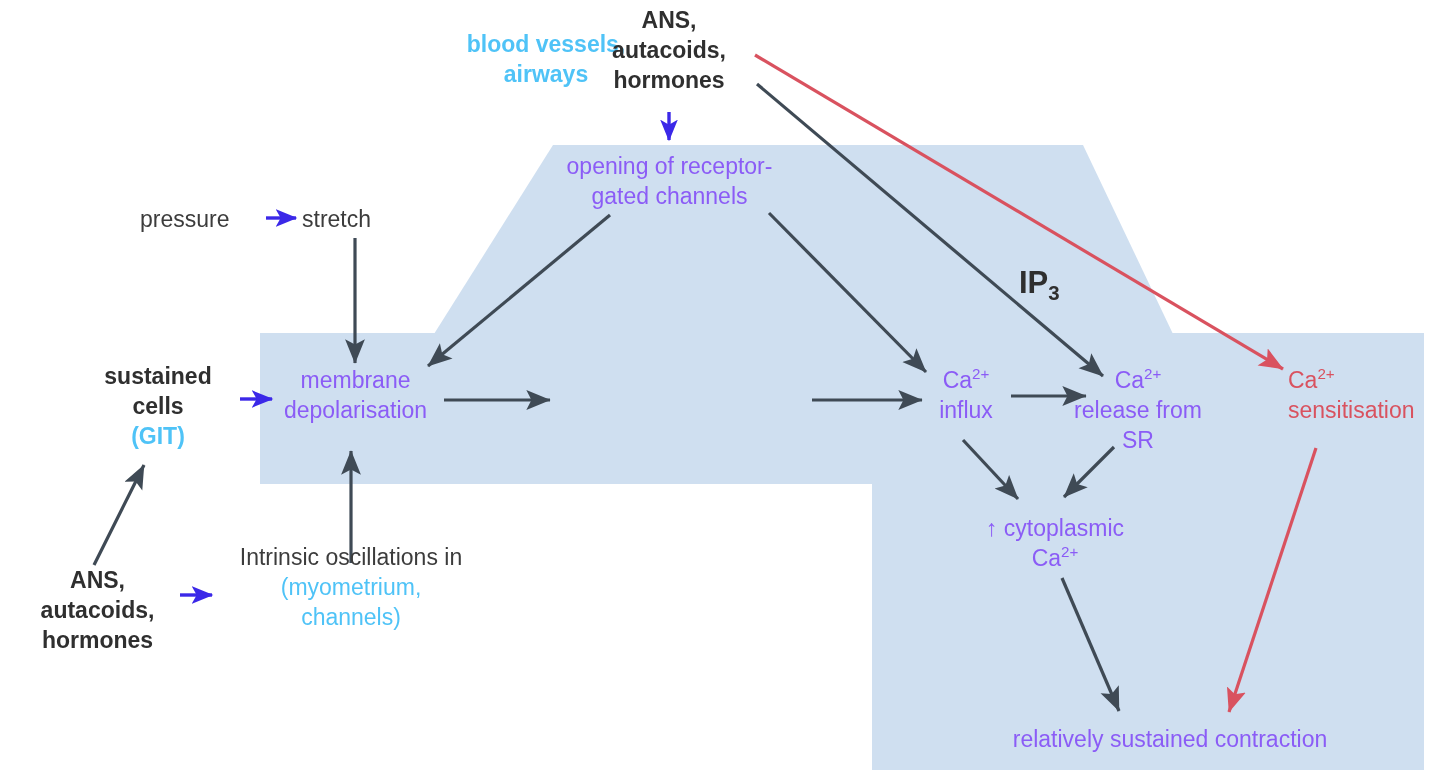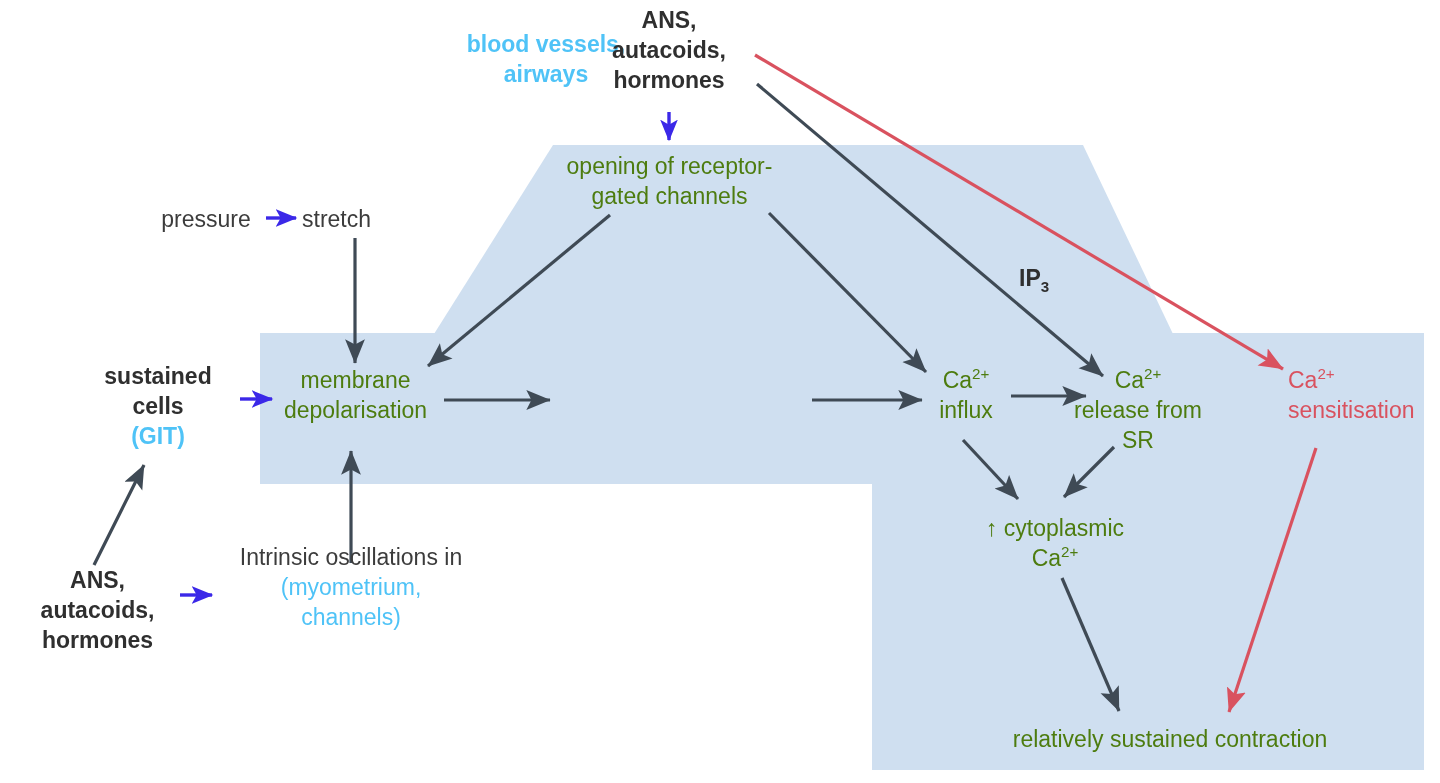--- a/index.html
+++ b/index.html
@@ -26,30 +26,30 @@
     position: absolute;
     text-align: center;
     line-height: 1.30;
     color: #4a5560;
     font-size: 23px;
     white-space: nowrap;
     z-index: 5;
   }
   .node.dark { color: #2f2f2f; font-weight: 700; }
   .node.plain { color: #3c3c3c; }
-  .node.body { color: #4d7c0f; }
+  .node.body { color: #8b5cf6; }
   .cyan { color: #4fc3f7; }
   .red { color: #d9525f; }
   .sub { font-size: 0.66em; vertical-align: super; line-height: 0; }
   .sub3 { font-size: 0.66em; vertical-align: sub; line-height: 0; }
   .ip3 {
     position: absolute;
     color: #2f2f2f;
     font-weight: 700;
-    font-size: 23px;
+    font-size: 31px;
     z-index: 6;
   }
 </style>
 </head>
 <body>
 
 <div id="canvas">
 
   <svg id="svg-layer" viewBox="0 0 1440 783">
     <defs>
@@ -122,21 +122,21 @@
     <div>ANS,</div>
     <div>autacoids,</div>
     <div>hormones</div>
   </div>
 
   <div class="node body" style="left:537px; top:152px; width:265px;">
     <div>opening of receptor-</div>
     <div>gated channels</div>
   </div>
 
-  <div class="node plain" style="left:146px; top:205px; width:120px; text-align:center;">pressure</div>
+  <div class="node plain" style="left:140px; top:205px; width:120px; text-align:left;">pressure</div>
 
   <div class="node plain" style="left:302px; top:205px; width:110px; text-align:left;">stretch</div>
 
   <div class="node dark" style="left:78px; top:362px; width:160px;">
     <div>sustained</div>
     <div>cells</div>
     <div class="cyan">(GIT)</div>
   </div>
 
   <div class="node dark" style="left:20px; top:566px; width:155px;">

